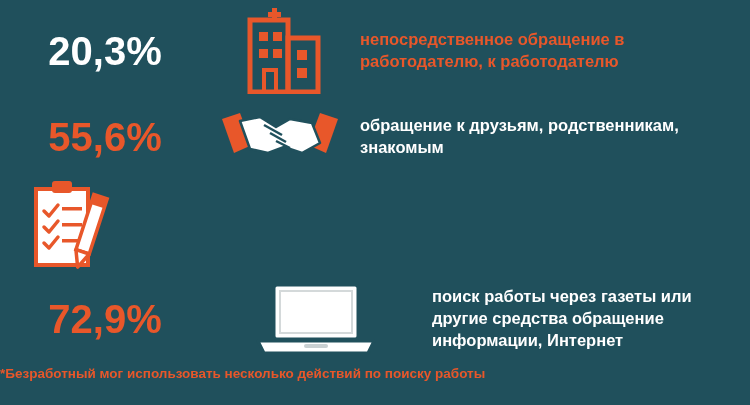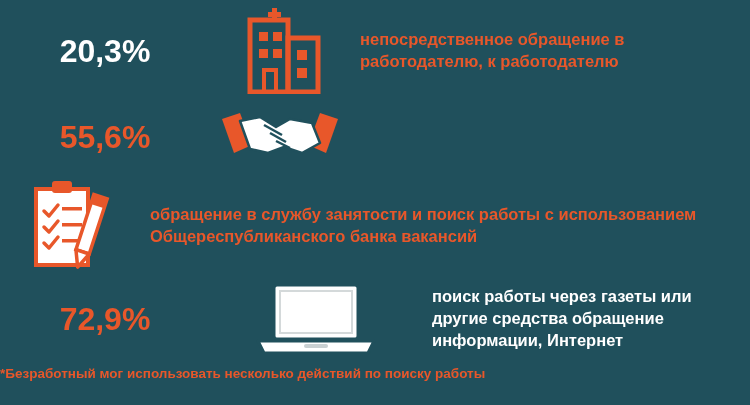--- a/index.html
+++ b/index.html
@@ -36,21 +36,21 @@
   }
   .row-0 { top: 6px;   height: 90px; }
   .row-1 { top: 98px;  height: 78px; }
   .row-2 { top: 176px; height: 100px; }
   .row-3 { top: 276px; height: 86px; gap: 36px; }
 
   .pct {
     width: 210px;
     text-align: center;
     color: #ffffff;
-    font-size: 32px;
+    font-size: 40px;
     font-weight: bold;
     letter-spacing: 0px;
     flex: 0 0 210px;
   }
   .pct.orange { color: #e8572a; }
 
   .icon-cell {
     width: 140px;
     flex: 0 0 140px;
     display: flex;
@@ -120,20 +120,21 @@
           <polygon points="2,14 20,8 32,40 14,48" fill="#e8572a"></polygon>
 
           <polygon points="118,14 100,8 88,40 106,48" fill="#e8572a"></polygon>
 
           <path d="M20,16 L40,12 L56,22 L70,14 L92,18 L100,38 L82,48 L64,42 L48,48 L30,44 Z" fill="#ffffff" stroke="#20505c" stroke-width="2.5" stroke-linejoin="round"></path>
           <path d="M44,20 L62,30" stroke="#20505c" stroke-width="2.5" fill="none"></path>
           <path d="M50,28 L66,37" stroke="#20505c" stroke-width="2.5" fill="none"></path>
           <path d="M56,36 L70,43" stroke="#20505c" stroke-width="2.5" fill="none"></path>
         </svg>
       </div>
+      <div class="label">обращение к друзьям, родственникам, знакомым</div>
     </div>
 
     <div class="row row-2">
       <div class="icon-cell">
         <svg width="100" height="94" viewBox="0 0 100 94" xmlns="http://www.w3.org/2000/svg">
 
           <rect x="16" y="10" width="52" height="76" fill="#ffffff" stroke="#e8572a" stroke-width="4"></rect>
 
           <rect x="32" y="2" width="20" height="12" rx="3" fill="#e8572a"></rect>
 
@@ -144,21 +145,20 @@
           <path d="M24,64 l5,5 l9,-11" stroke="#e8572a" stroke-width="3.5" fill="none" stroke-linecap="round" stroke-linejoin="round"></path>
           <rect x="42" y="60" width="20" height="3.5" fill="#e8572a"></rect>
 
           <g transform="rotate(18 70 50)">
             <rect x="63" y="16" width="14" height="58" fill="#ffffff" stroke="#e8572a" stroke-width="3.5"></rect>
             <rect x="63" y="16" width="14" height="10" fill="#e8572a"></rect>
             <polygon points="63,74 77,74 70,90" fill="#ffffff" stroke="#e8572a" stroke-width="3.5" stroke-linejoin="round"></polygon>
           </g>
         </svg>
       </div>
-      <div class="label orange">обращение в службу занятости и поиск работы с использованием Общереспубликанского банка вакансий</div>
     </div>
 
     <div class="row row-3">
       <div class="pct orange">72,9%</div>
       <div class="icon-cell">
         <svg width="128" height="80" viewBox="0 0 128 80" xmlns="http://www.w3.org/2000/svg">
 
           <rect x="22" y="6" width="84" height="54" rx="3" fill="#ffffff" stroke="#20505c" stroke-width="3"></rect>
           <rect x="28" y="12" width="72" height="42" fill="#ffffff" stroke="#d4d9da" stroke-width="2"></rect>
 

